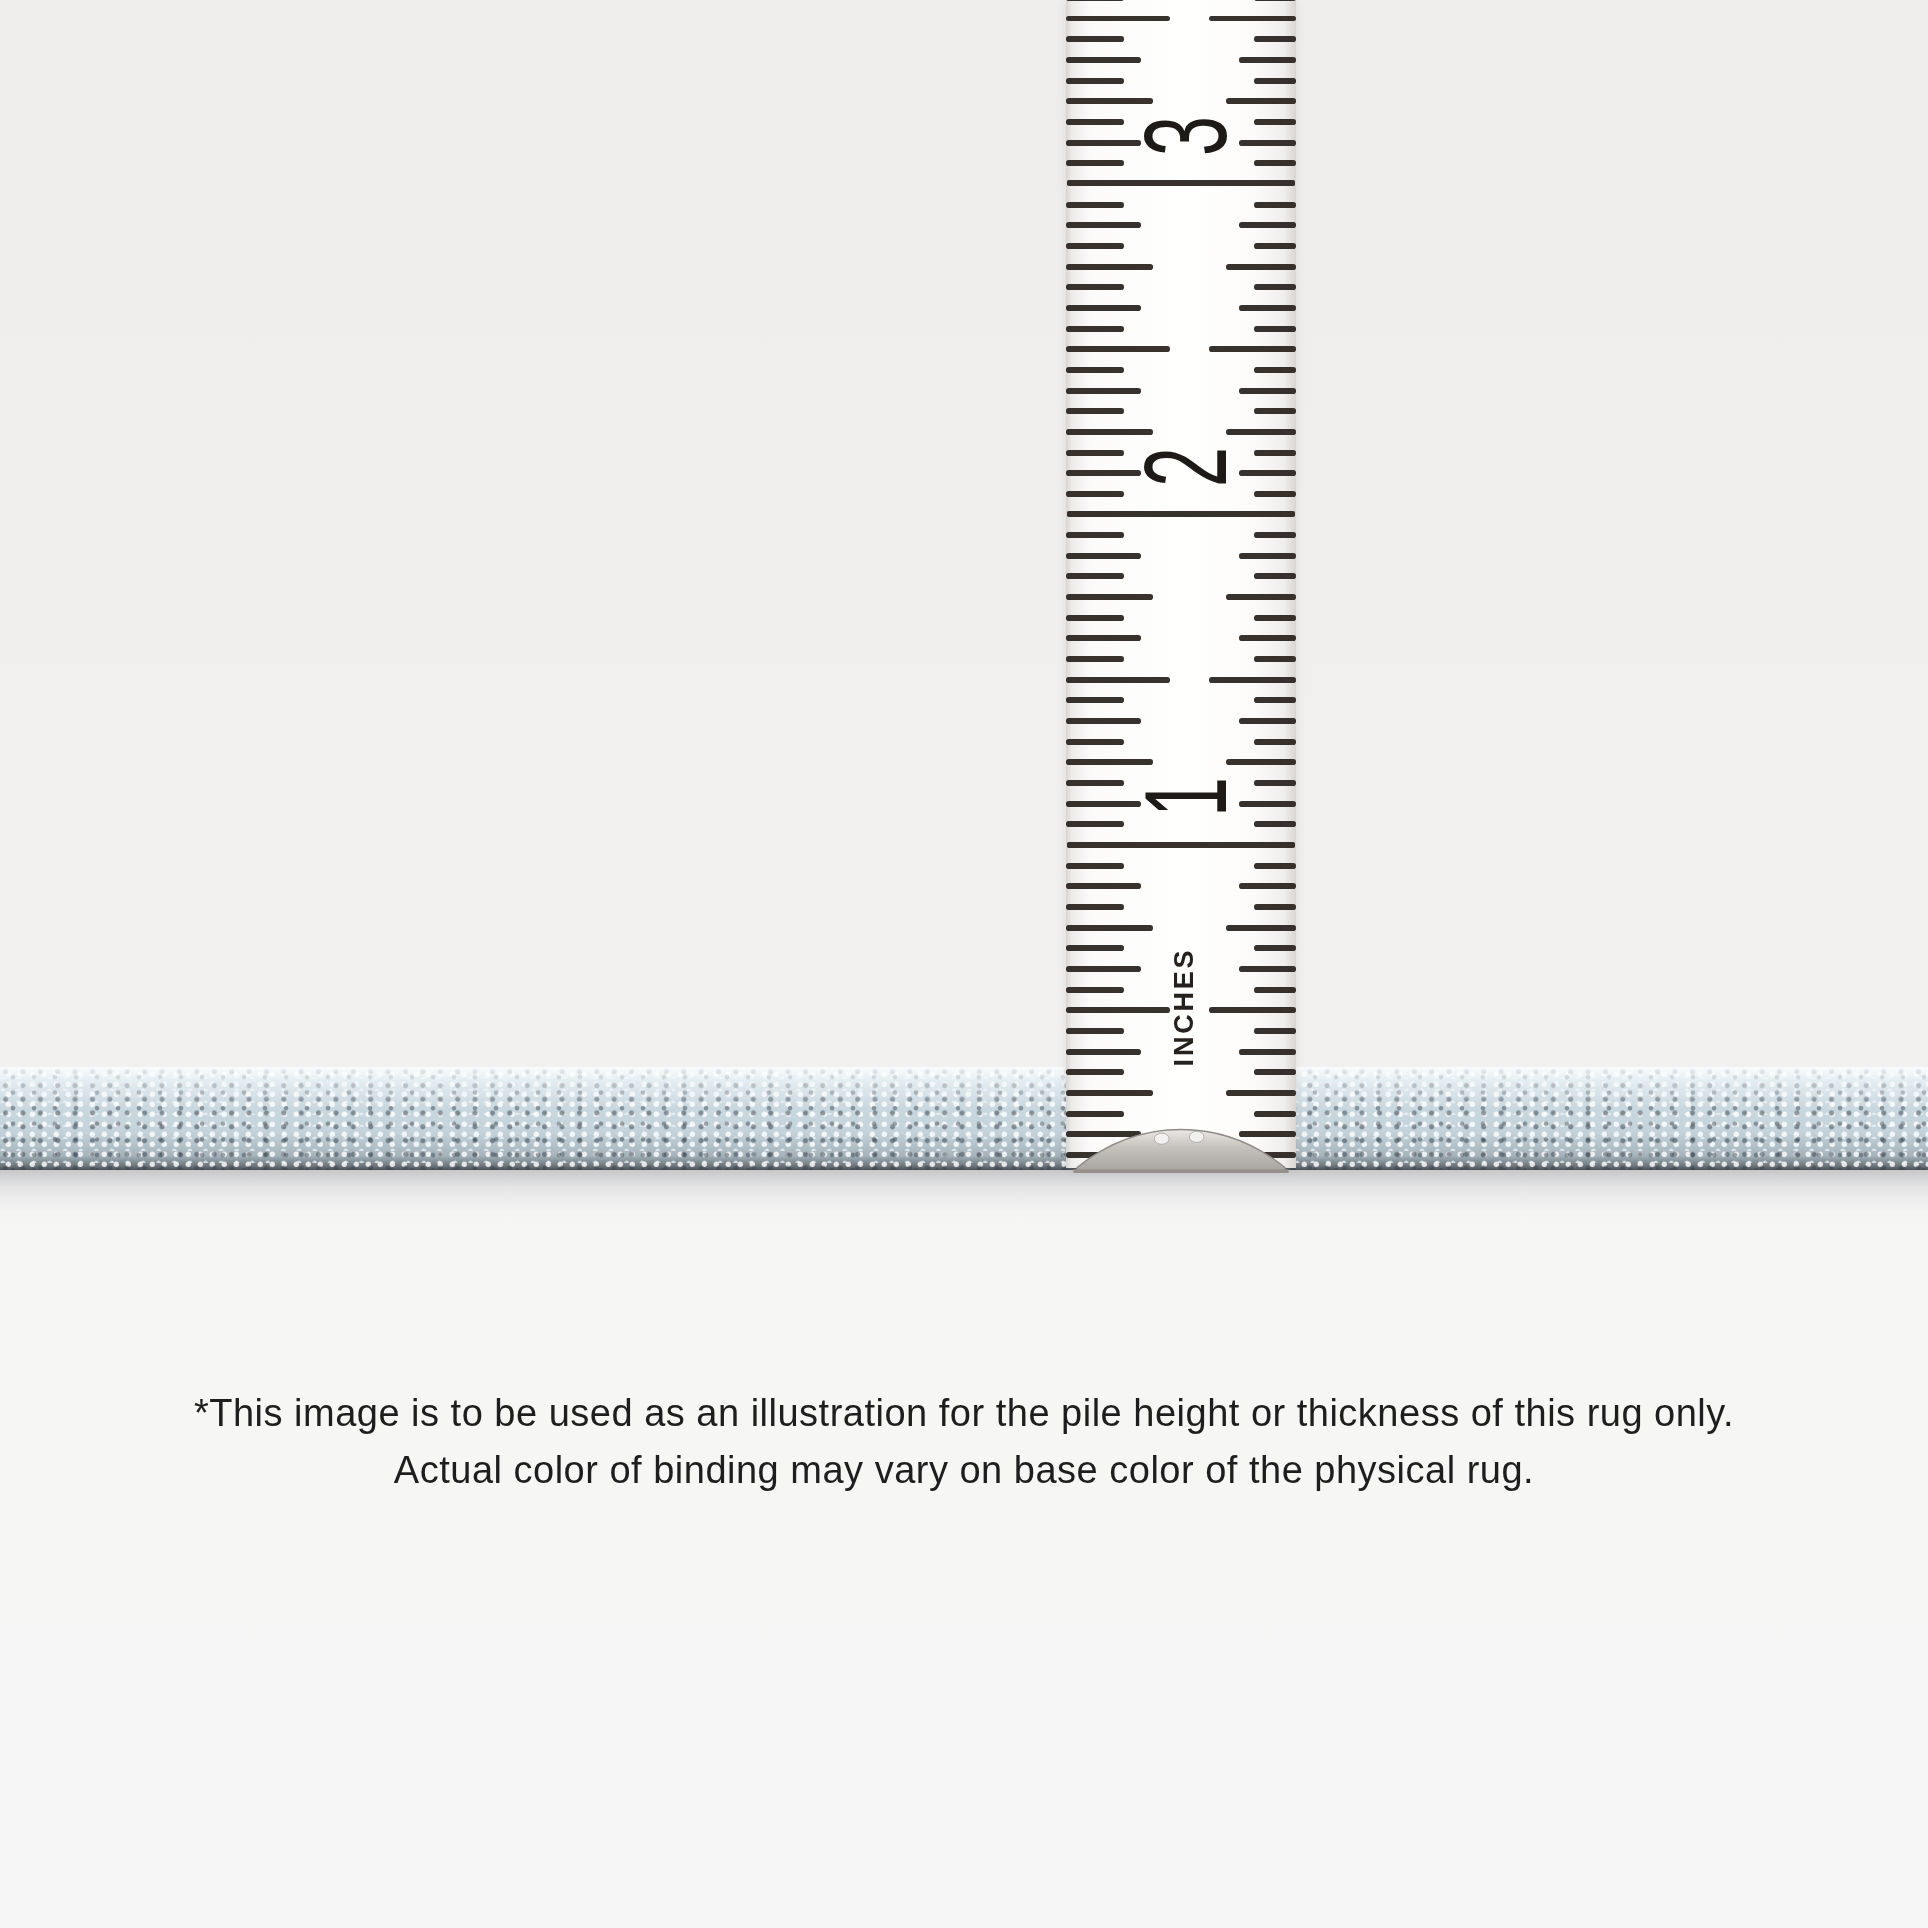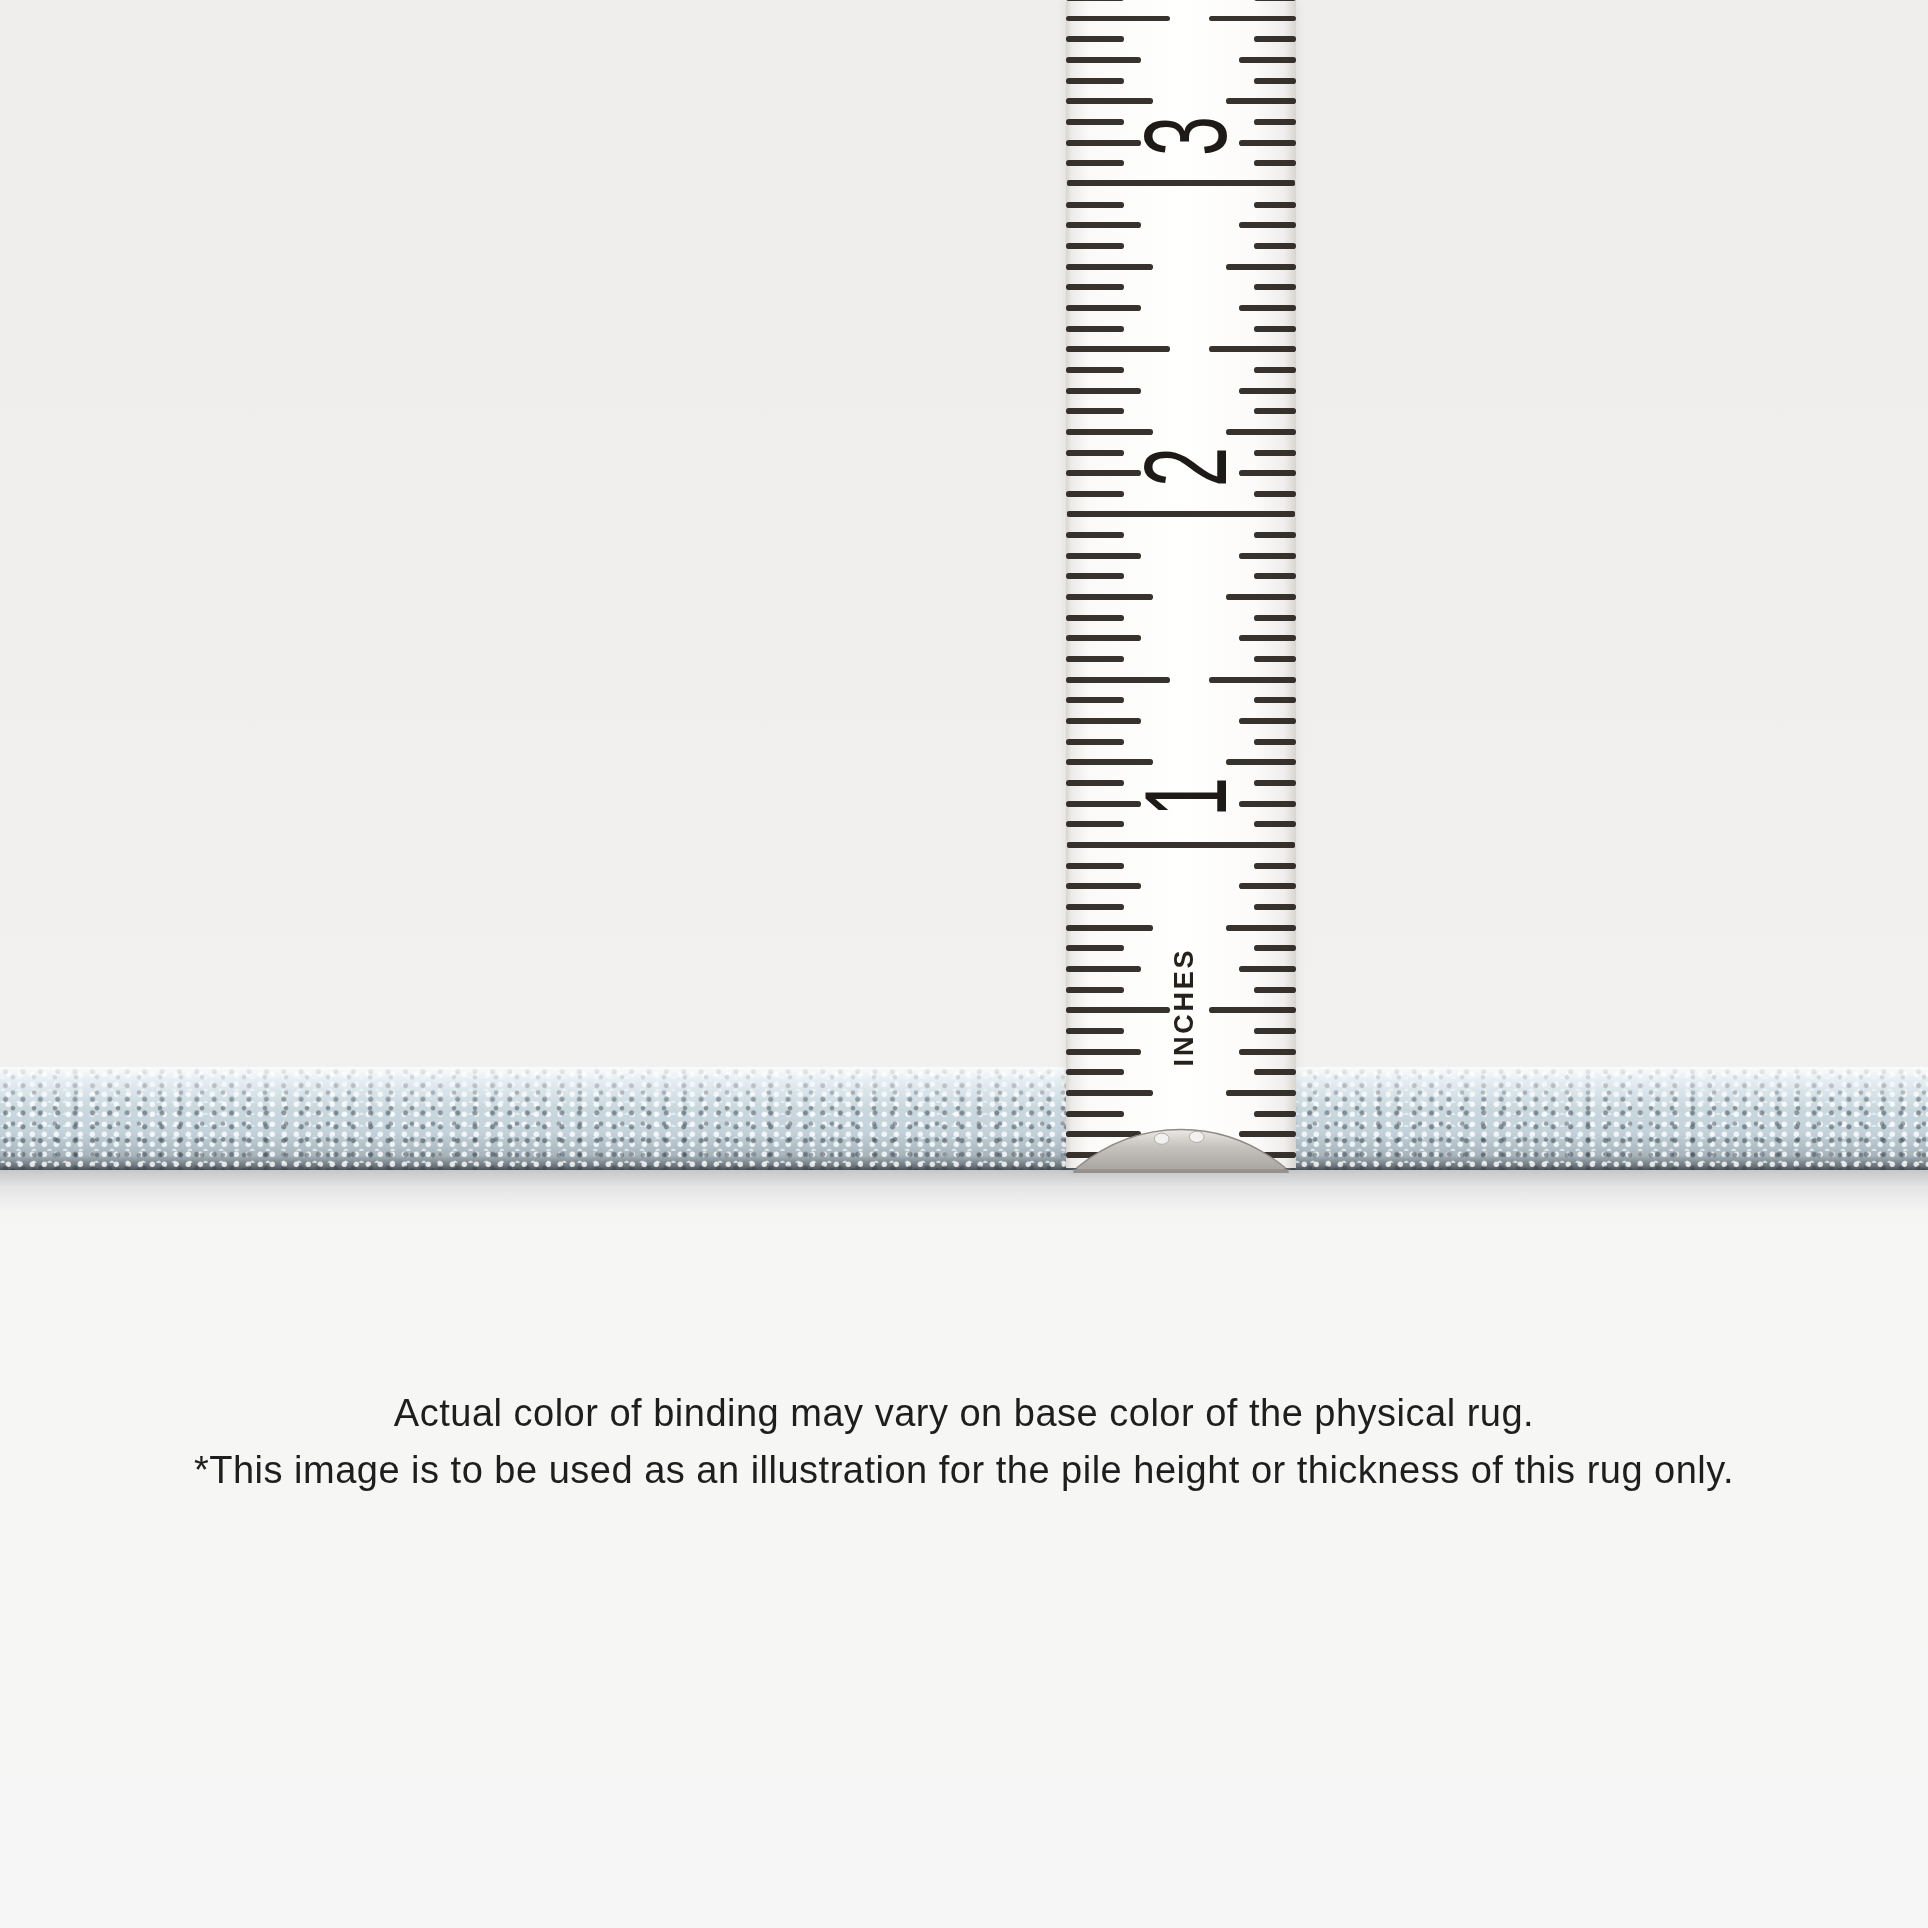--- a/index.html
+++ b/index.html
@@ -261,18 +261,18 @@
       <ellipse cx="104" cy="17" rx="8" ry="6" fill="#f2f1ef" stroke="#aeaaa5" stroke-width="1"></ellipse>
       <ellipse cx="142" cy="15" rx="8" ry="6" fill="#f2f1ef" stroke="#aeaaa5" stroke-width="1"></ellipse>
       <rect x="8" y="50" width="234" height="4" fill="#96918c"></rect>
     </svg>
   <div class="inch-num" style="top: 797px;">1</div>
       <div class="inch-num" style="top: 467px;">2</div>
       <div class="inch-num" style="top: 136px;">3</div>
     </div>
 
   <div class="disclaimer">
+    <div>*This image is to be used as an illustration for the pile height or thickness of this rug only.</div>
     <div>Actual color of binding may vary on base color of the physical rug.</div>
-    <div>*This image is to be used as an illustration for the pile height or thickness of this rug only.</div>
   </div>
 
 </div>
 
 
 </body></html>

